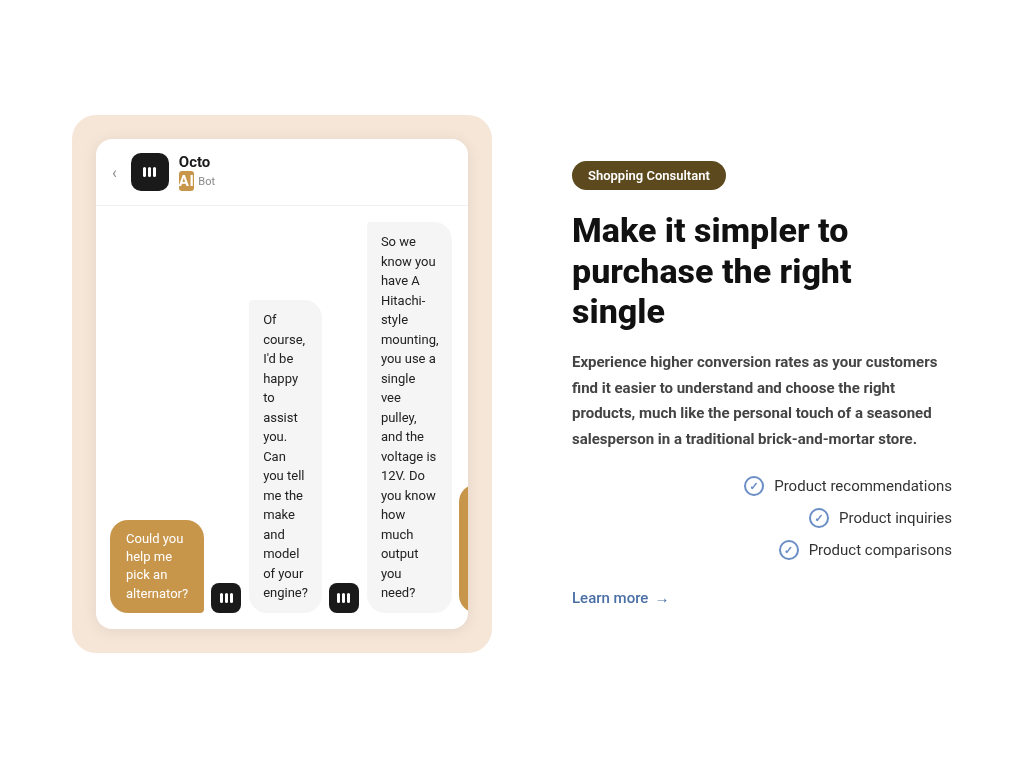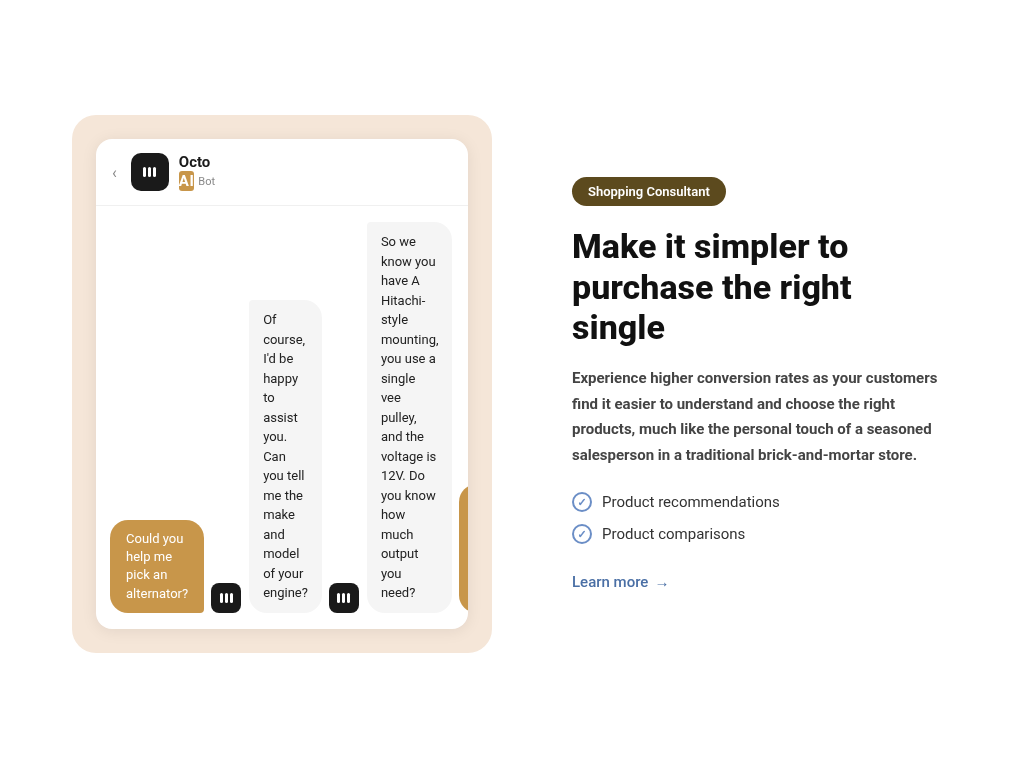--- a/index.html
+++ b/index.html
@@ -191,20 +191,21 @@
       display: flex;
       flex-direction: column;
       gap: 12px;
       margin-bottom: 28px;
     }
 
     .feature-item {
       display: flex;
       align-items: center;
       gap: 10px;
+      justify-content: flex-end;
     }
 
     .check-icon {
       width: 20px;
       height: 20px;
       border: 2px solid #6b8ec6;
       border-radius: 50%;
       display: flex;
       align-items: center;
       justify-content: center;
@@ -328,20 +329,24 @@
 
     <p class="description">Experience higher conversion rates as your customers find it easier to understand and choose the right products, much like the personal touch of a seasoned salesperson in a traditional brick-and-mortar store.</p>
 
     <div class="feature-list">
       <div class="feature-item">
         <div class="check-icon"></div>
         <span class="feature-text">Product recommendations</span>
       </div>
       <div class="feature-item">
         <div class="check-icon"></div>
+        <span class="feature-text">Product inquiries</span>
+      </div>
+      <div class="feature-item">
+        <div class="check-icon"></div>
         <span class="feature-text">Product comparisons</span>
       </div>
     </div>
 
     <a class="learn-more-link">
       <span>Learn more</span>
       <span>→</span>
     </a>
 
   </div>

